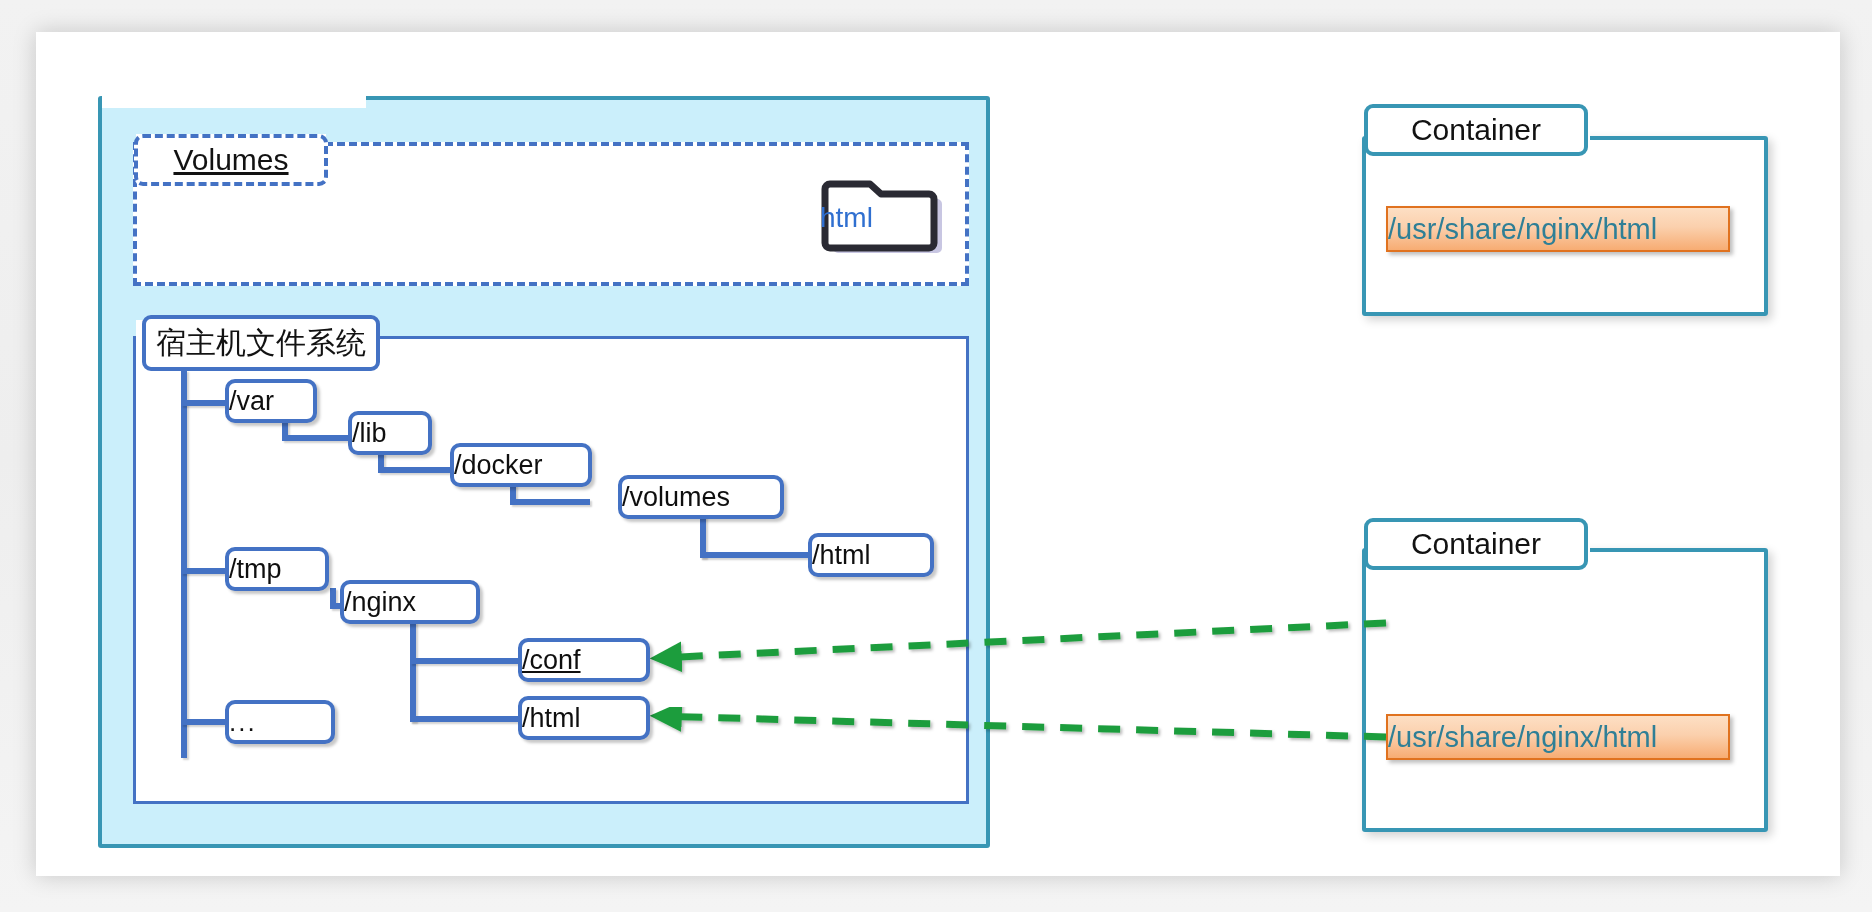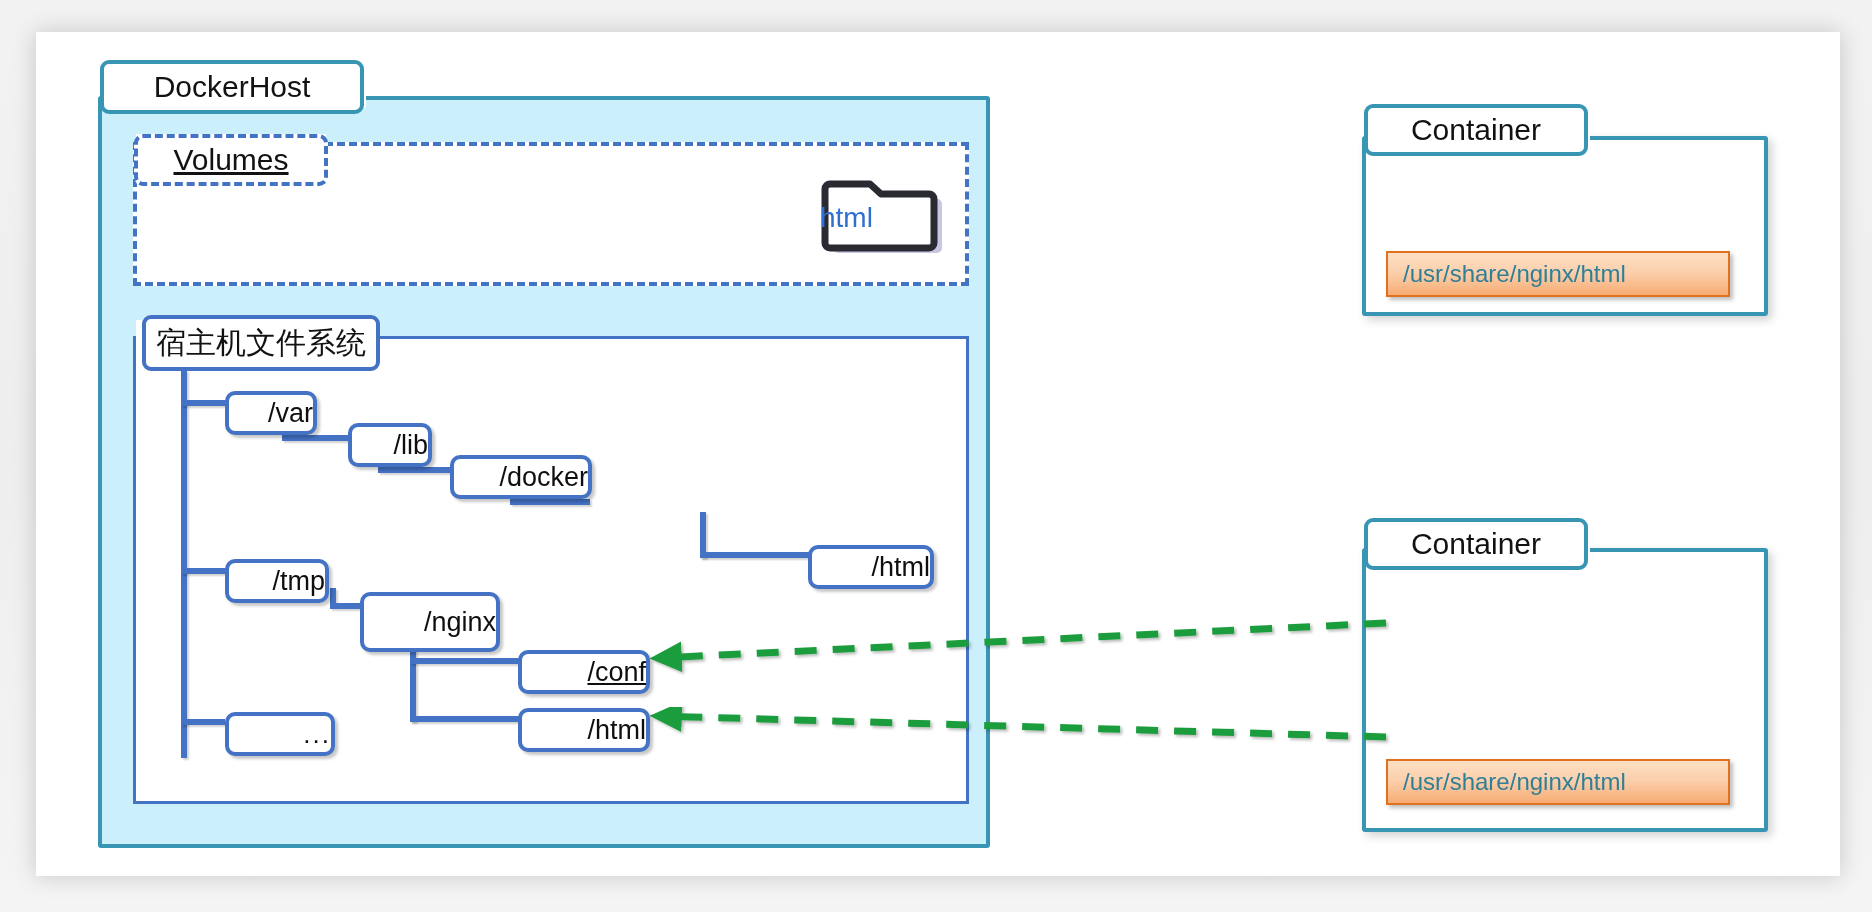--- a/index.html
+++ b/index.html
@@ -91,53 +91,50 @@
 
   
   .node {
     position: absolute;
     box-sizing: border-box;
     background: #ffffff;
     border: 4px solid #4472c4;
     border-radius: 10px;
     display: flex;
     align-items: center;
-    justify-content: flex-end;
+    justify-content: flex-start;
     font-size: 27px;
     color: #0f0f0f;
     white-space: nowrap;
     box-shadow: 3px 3px 3px rgba(0,0,0,0.22);
     z-index: 4;
-    margin-top: 12px;
   }
   .node.dots { font-size: 26px; letter-spacing: 2px; color:#111; }
 
   
   .edge {
     position: absolute;
     background: #4472c4;
     box-shadow: 2px 2px 2px rgba(0,0,0,0.18);
     z-index: 2;
   }
 
   
   .pathchip {
     position: absolute;
     box-sizing: border-box;
     border: 2px solid #e0721f;
     background: linear-gradient(180deg,#fddfc4 0%, #fbd0ad 45%, #f7ac73 100%);
     color: #2f7f96;
-    font-size: 24px;
+    font-size: 29px;
     display: flex;
     align-items: center;
-    padding-left: 15px;
     white-space: nowrap;
     box-shadow: 3px 3px 4px rgba(0,0,0,0.25);
     z-index: 5;
-    margin-top: 45px;
   }
 
   
   .folder {
     position: absolute;
     z-index: 6;
   }
   .folder .lbl {
     position: absolute;
     left: 0; right: 10px;
@@ -161,23 +158,20 @@
 
 <div id="page">
   <div id="card"></div>
 
   <div id="canvas">
 
     <div class="dockerhost-fill" style="left:100px; top:98px; width:888px; height:748px;"></div>
     <div class="box frame-teal" style="left:98px; top:96px; width:892px; height:752px;"></div>
 
     <div style="position:absolute; left:102px; top:60px; width:264px; height:48px; background:#ffffff;"></div>
-    <div class="chip chip-teal" style="left:100px; top:60px; width:264px; height:54px;">
-      <span>DockerHost</span>
-    </div>
 
     <div class="vol-region" style="left:133px; top:142px; width:836px; height:144px;"></div>
     <div style="position:absolute; left:136px; top:134px; width:190px; height:26px; background:#ffffff;"></div>
     <div class="chip chip-dash-blue" style="left:134px; top:134px; width:194px; height:52px;text-decoration:underline;">
       <span>Volumes</span>
     </div>
 
     <div class="folder" style="left:820px; top:172px; width:122px; height:84px;">
       <svg width="122" height="84" viewBox="0 0 122 84">
         <path d="M10 12 h40 l11 10 h48 a5 5 0 0 1 5 5 v44 a5 5 0 0 1 -5 5 h-99 a5 5 0 0 1 -5 -5 v-54 a5 5 0 0 1 5 -5 z" fill="#c8c6e2" stroke="none" transform="translate(8,5)"></path>
@@ -223,27 +217,30 @@
 
     <div class="node" style="left:225px; top:379px; width:92px; height:44px;">
       <span>/var</span>
     </div>
     <div class="node" style="left:348px; top:411px; width:84px; height:44px;">
       <span>/lib</span>
     </div>
     <div class="node" style="left:450px; top:443px; width:142px; height:44px;">
       <span>/docker</span>
     </div>
+    <div class="node" style="left:618px; top:475px; width:166px; height:44px;">
+      <span>/volumes</span>
+    </div>
     <div class="node" style="left:808px; top:533px; width:126px; height:44px;">
       <span>/html</span>
     </div>
     <div class="node" style="left:225px; top:547px; width:104px; height:44px;">
       <span>/tmp</span>
     </div>
-    <div class="node" style="left:360px; top:580px; width:140px; height:60px;">
+    <div class="node" style="left:340px; top:580px; width:140px; height:44px;">
       <span>/nginx</span>
     </div>
     <div class="node" style="left:518px; top:638px; width:132px; height:44px;text-decoration:underline;">
       <span>/conf</span>
     </div>
     <div class="node" style="left:518px; top:696px; width:132px; height:44px;">
       <span>/html</span>
     </div>
     <div class="node dots" style="left:225px; top:700px; width:110px; height:44px;">
       <span>...</span>

